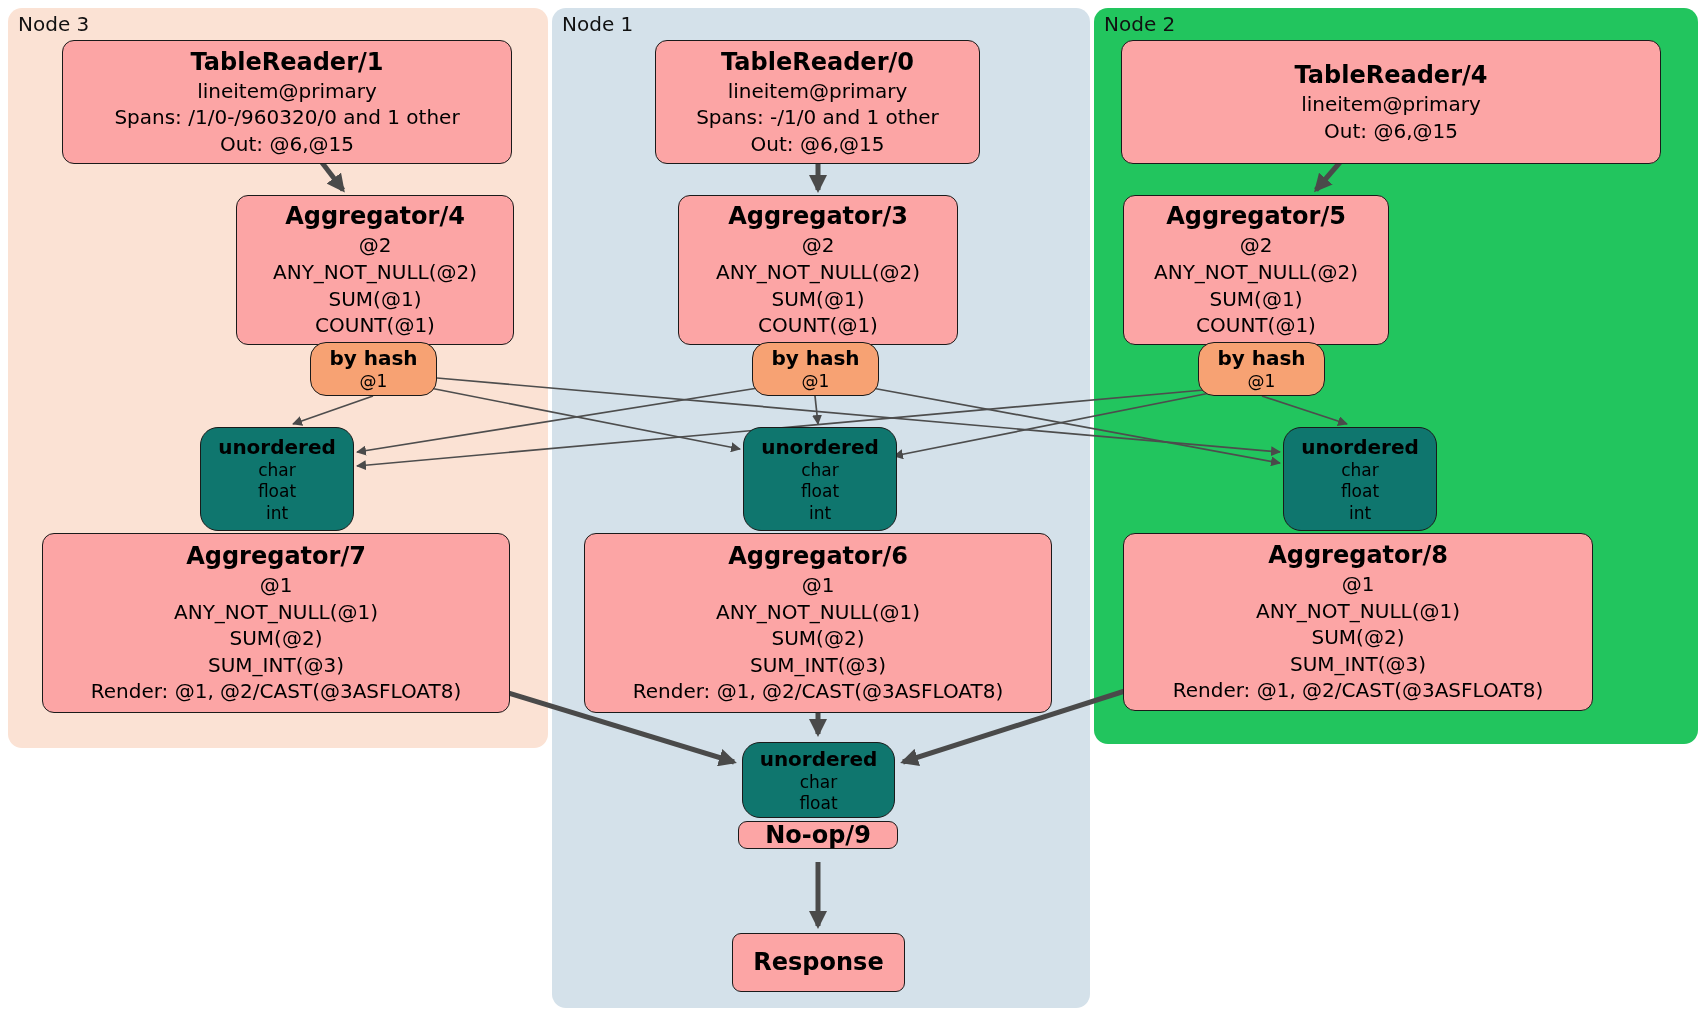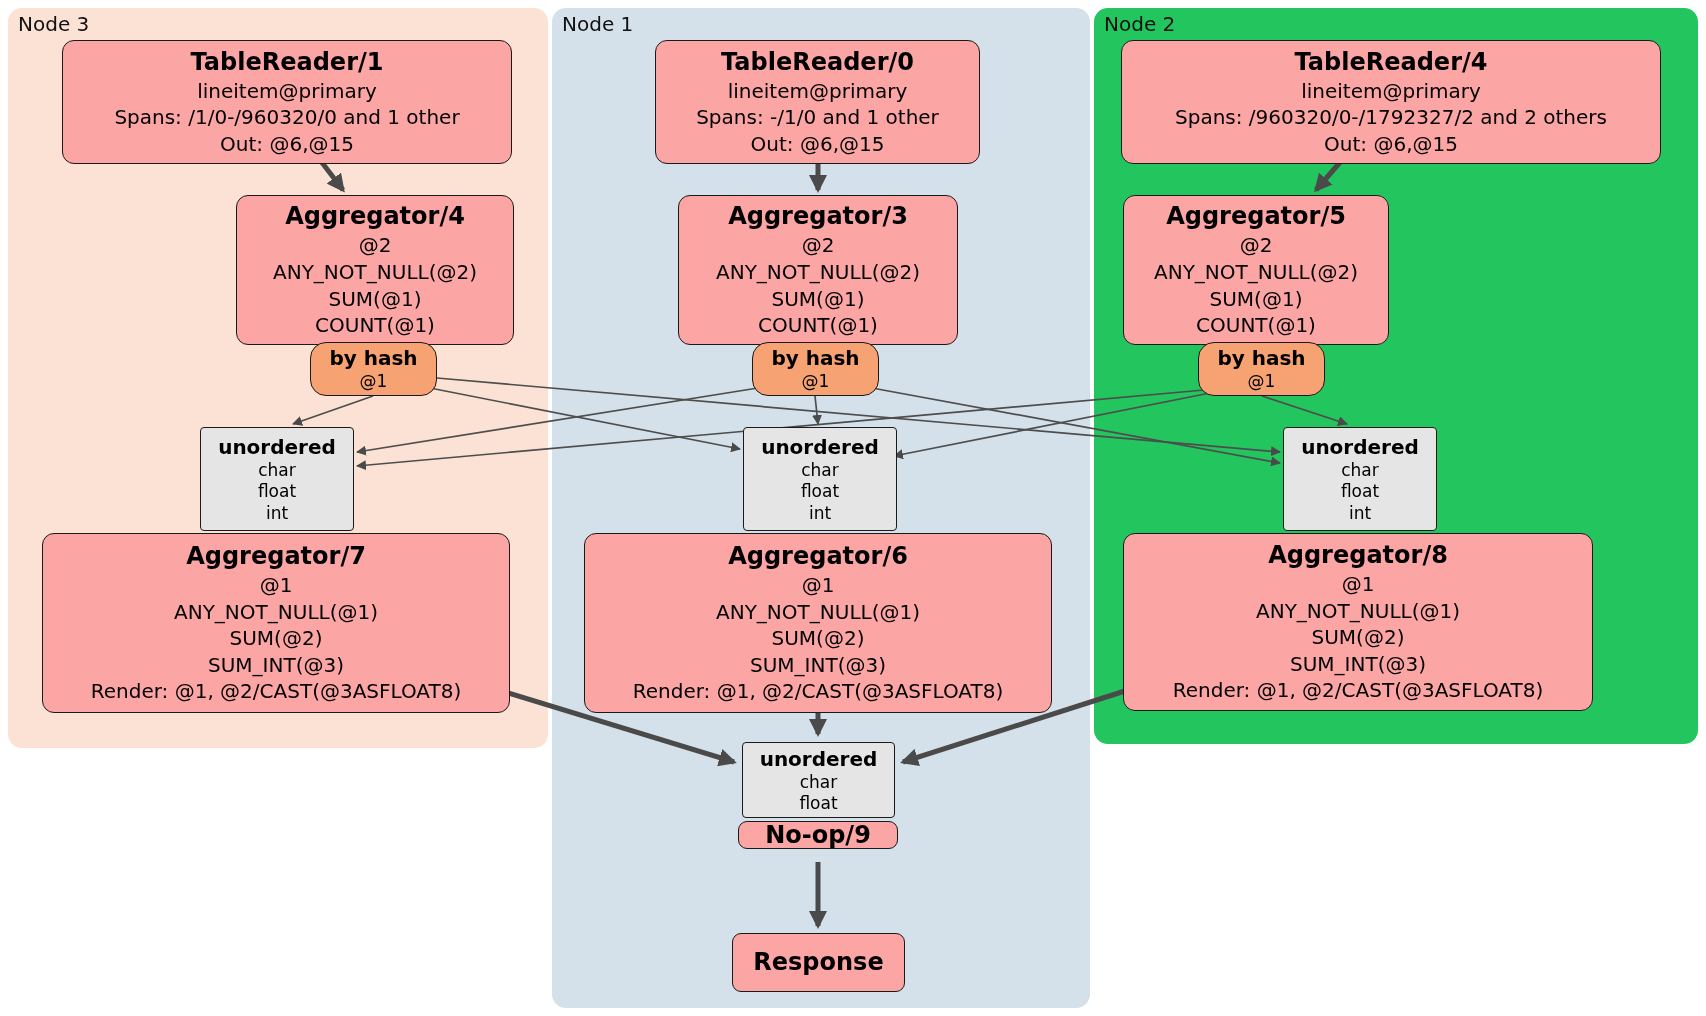--- a/index.html
+++ b/index.html
@@ -14,21 +14,21 @@
     position:absolute;z-index:2;box-sizing:border-box;
     border:1.7px solid #1a1a1a;display:flex;flex-direction:column;
     align-items:center;justify-content:center;text-align:center;
   }
   .proc{background:#fca5a5;border-radius:12px;padding:2px 8px;}
   .proc .title{font-weight:bold;font-size:24px;line-height:1.3;}
   .proc .line{font-size:20px;line-height:1.33;white-space:nowrap;}
   .router{background:#f7a273;border-radius:16px;text-align:right;}
   .router .title{font-weight:bold;font-size:20px;line-height:1.25;}
   .router .line{font-size:17px;line-height:1.2;}
-  .sync{background:#e5e5e5;border-radius:4px;}
+  .sync{background:#0f766e;border-radius:18px;}
   .sync .title{font-weight:bold;font-size:20px;line-height:1.3;}
   .sync .line{font-size:17px;line-height:1.25;}
   .mini .title{font-weight:bold;font-size:24px;line-height:1.1;}
 </style>
 </head>
 <body>
 
 <div class="canvas">
 
   <div class="cluster" style="left: 8px; top: 8px; width: 540px; height: 740px; background: rgb(251, 226, 212);">
@@ -82,21 +82,20 @@
   </div>
   <div class="box proc" style="left:655px;top:40px;width:325px;height:124px;">
     <div class="title">TableReader/0</div>
     <div class="line">lineitem@primary</div>
     <div class="line">Spans: -/1/0 and 1 other</div>
     <div class="line">Out: @6,@15</div>
   </div>
   <div class="box proc" style="left:1121px;top:40px;width:540px;height:124px;">
     <div class="title">TableReader/4</div>
     <div class="line">lineitem@primary</div>
-    <div class="line">Spans: /960320/0-/1792327/2 and 2 others</div>
     <div class="line">Out: @6,@15</div>
   </div>
 
   <div class="box proc" style="left:236px;top:195px;width:278px;height:150px;">
     <div class="title">Aggregator/4</div>
     <div class="line">@2</div>
     <div class="line">ANY_NOT_NULL(@2)</div>
     <div class="line">SUM(@1)</div>
     <div class="line">COUNT(@1)</div>
   </div>

